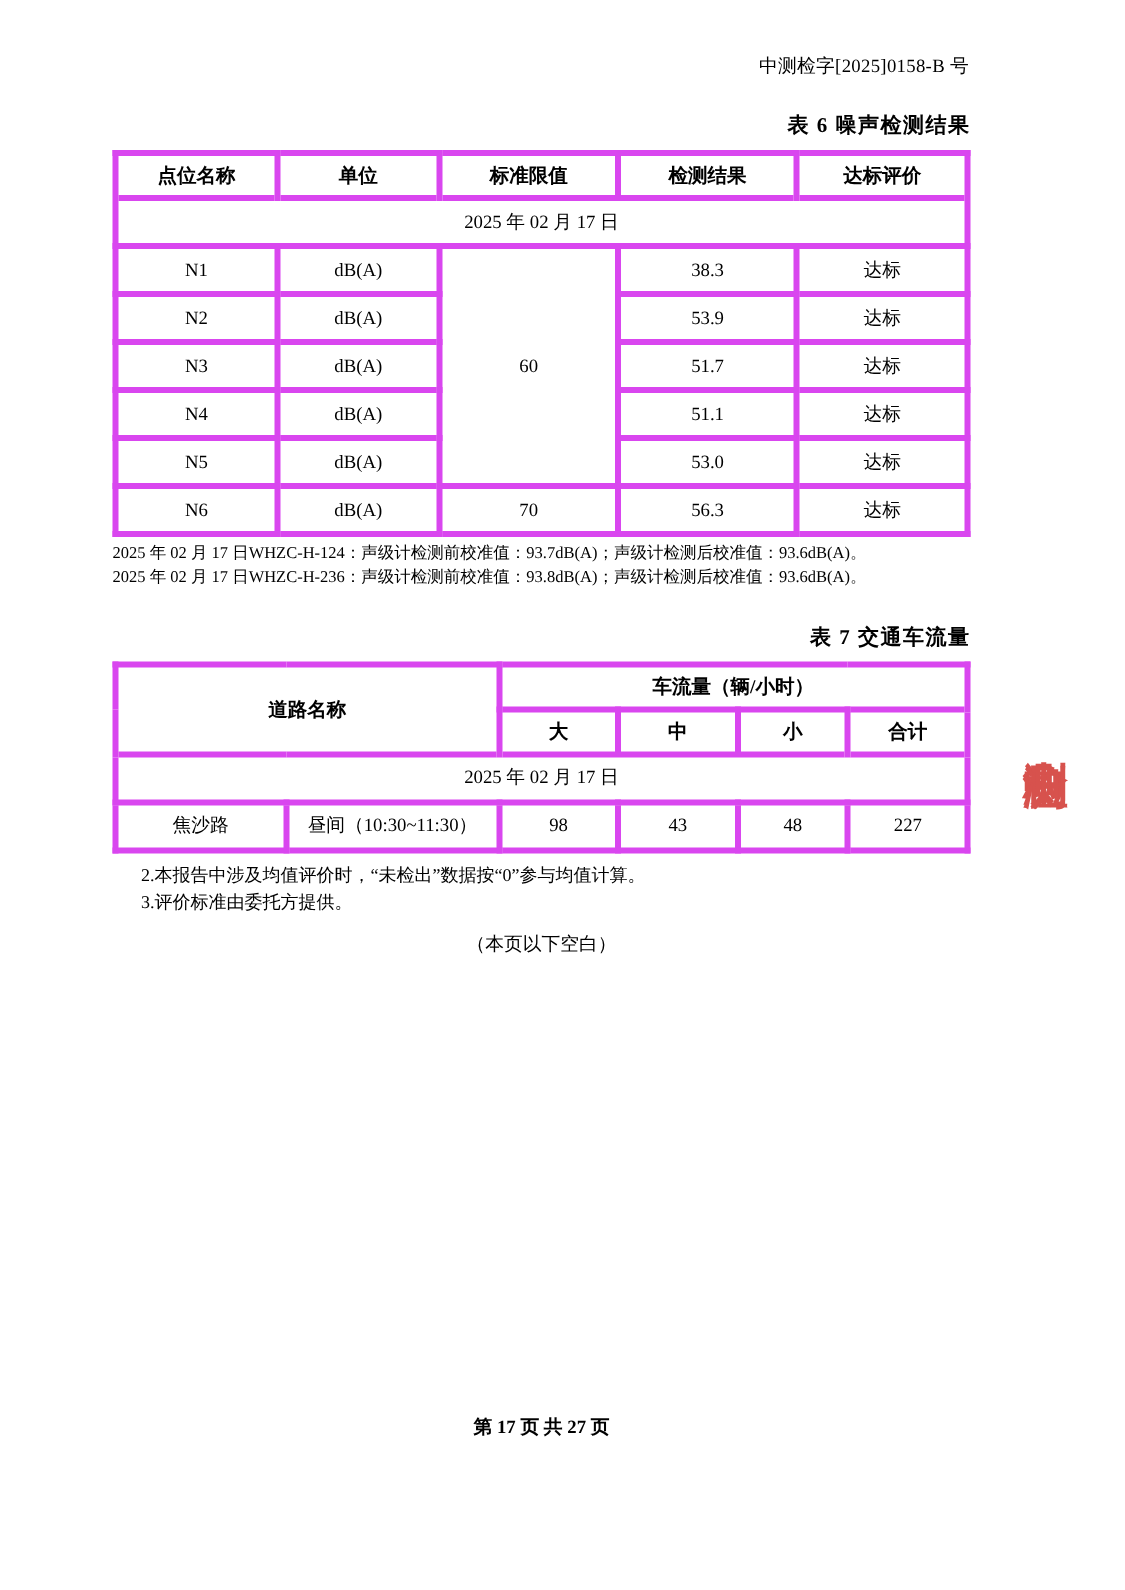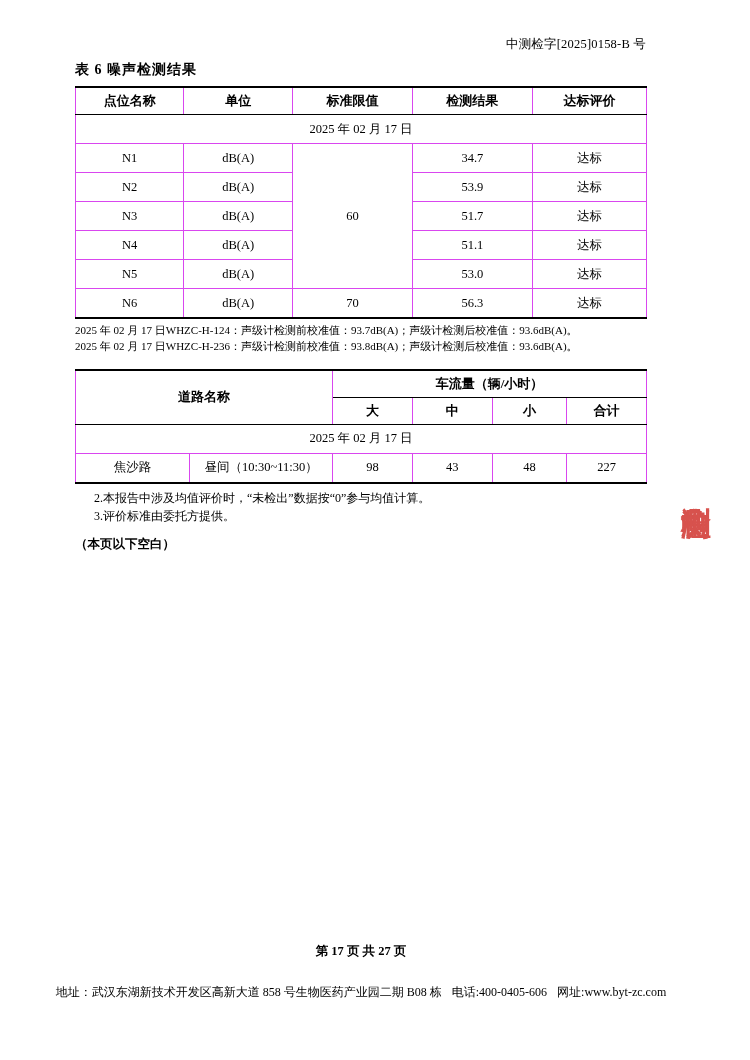--- a/index.html
+++ b/index.html
@@ -24,35 +24,35 @@
   }
   .doc-code {
     text-align: right;
     font-size: 12.5px;
     letter-spacing: 0.2px;
     padding-top: 36px;
     padding-right: 1px;
     font-family: "Liberation Serif", "DejaVu Serif", serif;
   }
   .table-title {
-    text-align: left;
+    text-align: right;
     font-weight: bold;
     font-size: 14px;
-    margin-top: 8px;
+    margin-top: 22px;
     margin-bottom: 7px;
     letter-spacing: 1px;
   }
   table.grid {
     border-collapse: collapse;
     width: 100%;
     font-size: 12.5px;
     table-layout: fixed;
   }
   table.grid td, table.grid th {
-    border: 1px solid #d946ef;
+    border: 4px solid #d946ef;
     text-align: center;
     padding: 0;
     height: 28px;
     font-weight: normal;
     vertical-align: middle;
   }
   table.grid thead th {
     font-weight: bold;
     height: 26px;
     font-size: 13px;
@@ -96,24 +96,23 @@
     margin-top: 5px;
   }
   .footnotes .fn-first {
     text-indent: 0;
     padding-left: 2px;
   }
   .footnotes .fn {
     padding-left: 19px;
   }
   .blank-note {
-    text-align: left;
+    text-align: center;
     font-size: 12.5px;
     margin-top: 10px;
-    font-weight: bold;
   }
   .page-num {
     position: absolute;
     left: 0;
     right: 0;
     top: 943px;
     text-align: center;
     font-size: 12.5px;
     font-weight: bold;
   }
@@ -172,21 +171,21 @@
       </tr>
     </thead>
     <tbody>
       <tr class="row-date">
         <td colspan="5">2025 年 02 月 17 日</td>
       </tr>
       <tr>
         <td>N1</td>
         <td>dB(A)</td>
         <td rowspan="5">60</td>
-        <td>34.7</td>
+        <td>38.3</td>
         <td>达标</td>
       </tr>
       <tr>
         <td>N2</td>
         <td>dB(A)</td>
         <td>53.9</td>
         <td>达标</td>
       </tr>
       <tr>
         <td>N3</td>
@@ -214,20 +213,21 @@
         <td>达标</td>
       </tr>
     </tbody>
   </table>
 
   <div class="note-lines">
     <div>2025 年 02 月 17 日WHZC-H-124：声级计检测前校准值：93.7dB(A)；声级计检测后校准值：93.6dB(A)。</div>
     <div>2025 年 02 月 17 日WHZC-H-236：声级计检测前校准值：93.8dB(A)；声级计检测后校准值：93.6dB(A)。</div>
   </div>
 
+  <div class="table-title">表 7   交通车流量</div>
 
   <table class="grid t7">
     <colgroup>
       <col style="width:20%">
       <col style="width:25%">
       <col style="width:14%">
       <col style="width:14%">
       <col style="width:13%">
       <col style="width:14%">
     </colgroup>
@@ -262,17 +262,14 @@
     <div class="fn">2.本报告中涉及均值评价时，“未检出”数据按“0”参与均值计算。</div>
     <div class="fn">3.评价标准由委托方提供。</div>
   </div>
 
   <div class="blank-note">（本页以下空白）</div>
 
   <div class="stamp">中测检测</div>
 
   <div class="page-num">第 17 页 共 27 页</div>
 
-  <div class="footer-addr">
-    <span class="seg">地址：武汉东湖新技术开发区高新大道 858 号生物医药产业园二期 B08 栋</span><span class="seg">电话:400-0405-606</span><span>网址:www.byt-zc.com</span>
-  </div>
 
 </div>
 
 </body></html>

